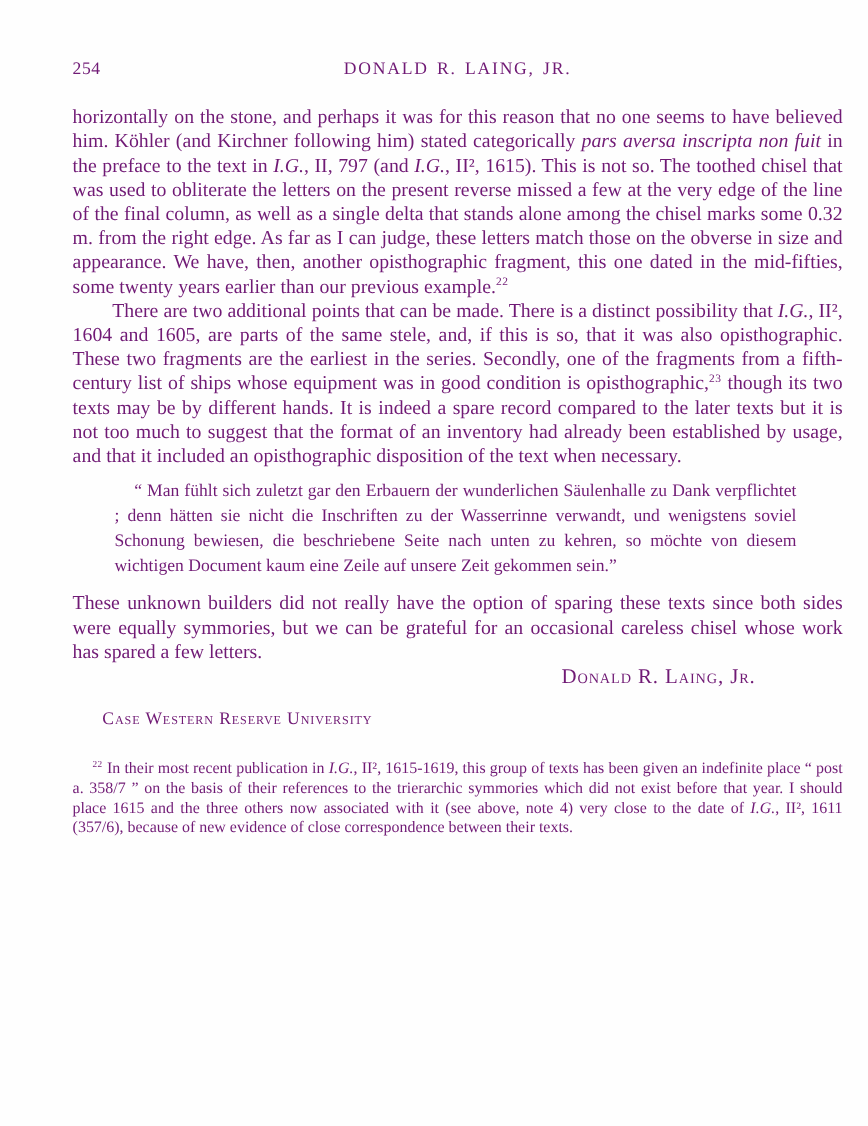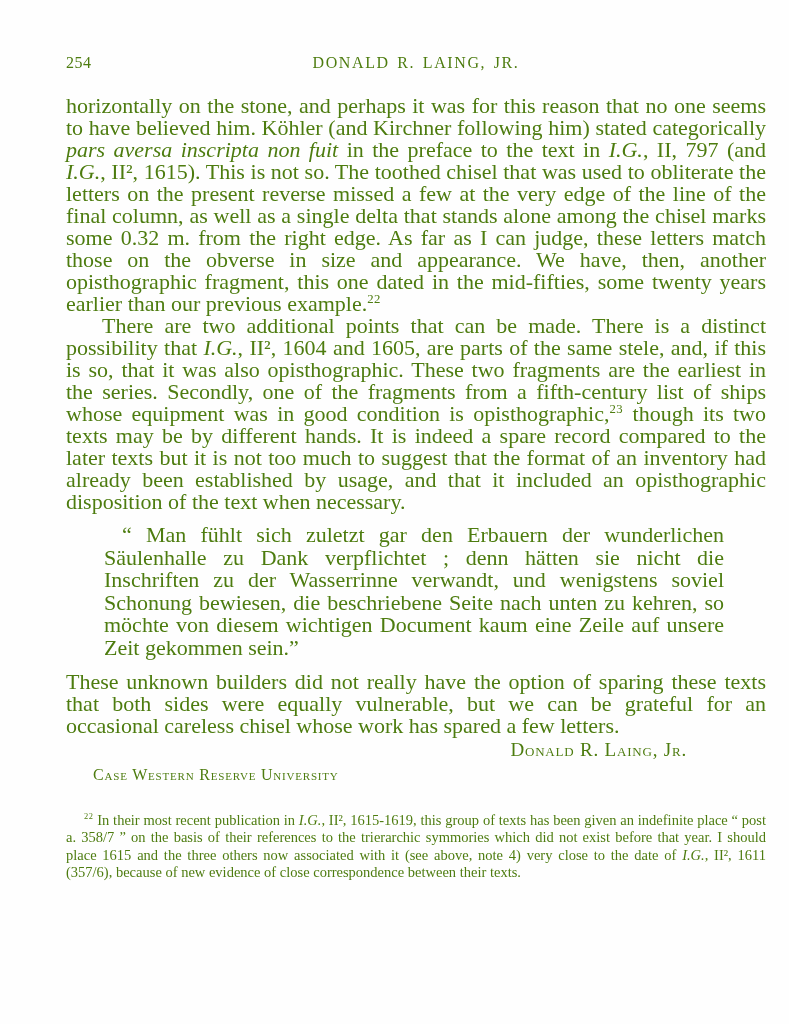--- a/index.html
+++ b/index.html
@@ -5,21 +5,21 @@
   html, body {
     margin: 0;
     padding: 0;
     background: #ffffff;
   }
   .page {
     position: relative;
     width: 789px;
     height: 1024px;
     background: #fefefe;
-    color: #4d7c0f;
+    color: #701a75;
     font-family: "Liberation Serif", serif;
     overflow: hidden;
     box-sizing: border-box;
     padding: 54px 23px 0 66px;
   }
   .content {
     width: 700px;
   }
   .page-header {
     position: relative;
@@ -38,56 +38,56 @@
     left: 0;
     right: 0;
     top: 0;
     text-align: center;
     font-size: 16px;
     letter-spacing: 1.6px;
     word-spacing: 2px;
   }
   .body-par {
     margin: 0;
-    font-size: 22px;
+    font-size: 18px;
     line-height: 22px;
     text-align: justify;
     text-justify: inter-word;
   }
   .body-par.indent {
     text-indent: 36px;
   }
   .italic { font-style: italic; }
   sup {
     font-size: 0.58em;
     vertical-align: super;
     line-height: 0;
     letter-spacing: 0.5px;
   }
   blockquote.quote {
     margin: 11px 42px 11px 38px;
-    font-size: 22px;
+    font-size: 16px;
     line-height: 22.6px;
     text-align: justify;
     text-indent: 18px;
   }
   .closing-par {
     margin: 11px 0 0 0;
   }
   .signature {
     margin: 2px 0 0 0;
     text-align: right;
     padding-right: 79px;
     font-variant: small-caps;
     font-size: 19px;
     letter-spacing: 0.8px;
     line-height: 22px;
   }
   .affiliation {
-    margin: 4px 0 0 0;
+    margin: 17px 0 0 0;
     padding-left: 27px;
     font-variant: small-caps;
     font-size: 16px;
     letter-spacing: 0.8px;
     line-height: 20px;
   }
   .footnotes {
     margin-top: 27px;
   }
   .footnote {
@@ -109,21 +109,21 @@
       <span class="running-head">DONALD R. LAING, JR.</span>
     </div>
 
     <p class="body-par"><span>horizontally on the stone, and perhaps it was for this reason that no one seems to have believed him.  Köhler (and Kirchner following him) stated categorically </span><span class="italic">pars aversa inscripta non fuit</span><span> in the preface to the text in </span><span class="italic">I.G.</span><span>, II, 797 (and </span><span class="italic">I.G.</span><span>, II², 1615).  This is not so.  The toothed chisel that was used to obliterate the letters on the present reverse missed a few at the very edge of the line of the final column, as well as a single delta that stands alone among the chisel marks some 0.32 m. from the right edge.  As far as I can judge, these letters match those on the obverse in size and appearance.  We have, then, another opisthographic fragment, this one dated in the mid-fifties, some twenty years earlier than our previous example.</span><sup>22</sup></p>
 
     <p class="body-par indent"><span>There are two additional points that can be made.  There is a distinct possibility that </span><span class="italic">I.G.</span><span>, II², 1604 and 1605, are parts of the same stele, and, if this is so, that it was also opisthographic.  These two fragments are the earliest in the series.  Secondly, one of the fragments from a fifth-century list of ships whose equipment was in good condition is opisthographic,</span><sup>23</sup><span> though its two texts may be by different hands.  It is indeed a spare record compared to the later texts but it is not too much to suggest that the format of an inventory had already been established by usage, and that it included an opisthographic disposition of the text when necessary.</span></p>
 
 
     <blockquote class="quote"><span>“ Man fühlt sich zuletzt gar den Erbauern der wunderlichen Säulenhalle zu Dank verpflichtet ; denn hätten sie nicht die Inschriften zu der Wasserrinne verwandt, und wenigstens soviel Schonung bewiesen, die beschriebene Seite nach unten zu kehren, so möchte von diesem wichtigen Document kaum eine Zeile auf unsere Zeit gekommen sein.”</span></blockquote>
 
-    <p class="body-par closing-par"><span>These unknown builders did not really have the option of sparing these texts that both sides were equally vulnerable, but we can be grateful for an occasional careless chisel whose work has spared a few letters.</span></p>
+    <p class="body-par closing-par"><span>These unknown builders did not really have the option of sparing these texts since both sides were equally symmories, but we can be grateful for an occasional careless chisel whose work has spared a few letters.</span></p>
 
     <p class="signature">Donald R. Laing, Jr.</p>
 
     <p class="affiliation">Case Western Reserve University</p>
 
     <div class="footnotes">
       <p class="footnote"><sup>22</sup><span> In their most recent publication in </span><span class="italic">I.G.</span><span>, II², 1615-1619, this group of texts has been given an indefinite place “ post a. 358/7 ” on the basis of their references to the trierarchic symmories which did not exist before that year.  I should place 1615 and the three others now associated with it (see above, note 4) very close to the date of </span><span class="italic">I.G.</span><span>, II², 1611 (357/6), because of new evidence of close correspondence between their texts.</span></p>
     </div>
 
   </div>

